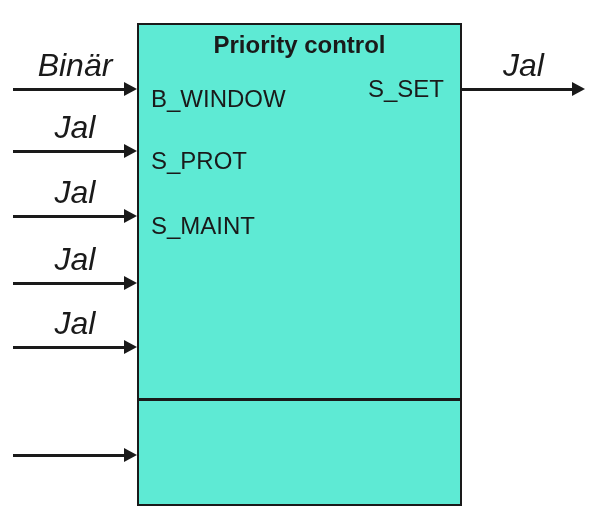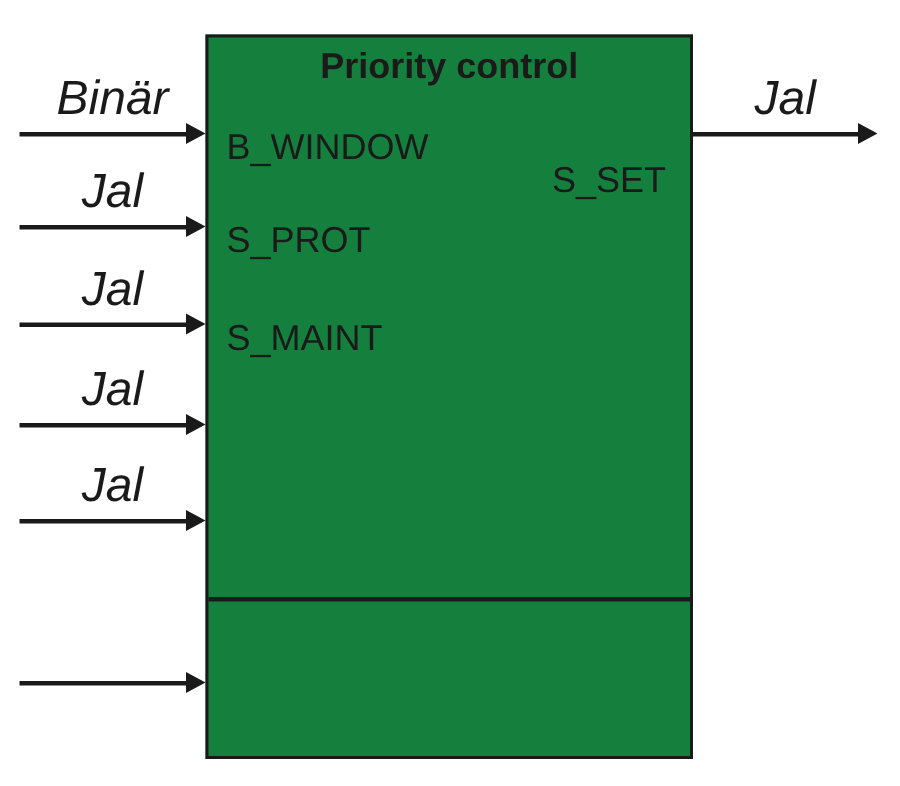--- a/index.html
+++ b/index.html
@@ -13,21 +13,21 @@
     overflow: hidden;
   }
   .block {
     position: absolute;
     left: 137px;
     top: 23px;
     width: 325px;
     height: 483px;
     border: 2.5px solid #1a1a1a;
     box-sizing: border-box;
-    background: #15803d;
+    background: #5eead4;
   }
   .block-title {
     position: absolute;
     left: 0;
     right: 0;
     top: 6px;
     height: 28px;
     line-height: 28px;
     text-align: center;
     font-weight: bold;
@@ -43,21 +43,21 @@
     background: #1a1a1a;
   }
   .port {
     position: absolute;
     height: 28px;
     line-height: 28px;
     font-size: 24px;
     white-space: nowrap;
   }
   .port.in  { left: 12px; margin-top: 10px; }
-  .port.out { right: 16px; margin-top: 32px; }
+  .port.out { right: 16px; }
   .type-label {
     position: absolute;
     height: 26px;
     line-height: 26px;
     font-size: 32px;
     font-style: italic;
     text-align: center;
     white-space: nowrap;
   }
   .arrow { position: absolute; height: 14px; }

